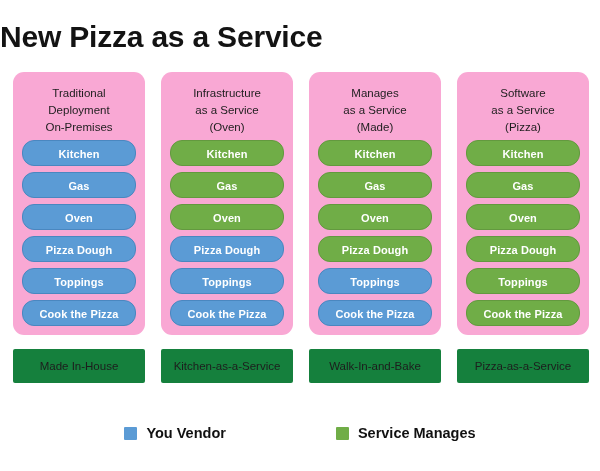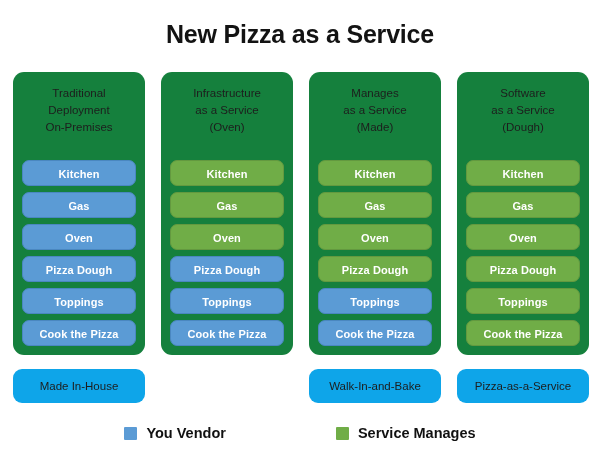--- a/index.html
+++ b/index.html
@@ -13,22 +13,22 @@
     font-family: "Liberation Sans", sans-serif;
     overflow: hidden;
     position: relative;
   }
 
   #page-title {
     position: absolute;
     top: 20px;
     left: 0;
     width: 600px;
-    text-align: center;
-    font-size: 25px;
+    text-align: left;
+    font-size: 30px;
     font-weight: bold;
     color: #131313;
     letter-spacing: -0.2px;
   }
 
   #columns {
     position: absolute;
     top: 72px;
     left: 13px;
     width: 575px;
@@ -38,29 +38,28 @@
 
   .column {
     width: 132px;
     display: flex;
     flex-direction: column;
     align-items: center;
   }
 
   .panel {
     width: 132px;
-    background: #15803d;
+    background: #f9a8d4;
     border-radius: 11px;
     padding-top: 10px;
     padding-bottom: 9px;
     box-sizing: border-box;
     display: flex;
     flex-direction: column;
     align-items: center;
-    gap: 20px;
   }
 
   .panel-header {
     font-size: 11.5px;
     color: #1d1d1d;
     text-align: center;
     line-height: 17px;
     padding: 0 4px;
     min-height: 56px;
     box-sizing: border-box;
@@ -77,43 +76,43 @@
     flex-direction: column;
     align-items: center;
     gap: 6px;
     margin-top: 2px;
   }
 
   .item {
     width: 114px;
     height: 26px;
     line-height: 26px;
-    border-radius: 7px;
+    border-radius: 12px;
     text-align: center;
     font-size: 11px;
     font-weight: bold;
     color: #ffffff;
     box-sizing: border-box;
     letter-spacing: 0.1px;
   }
   .item.blue {
     background: #5b9bd5;
     border: 1px solid #4a87c0;
   }
   .item.green {
     background: #70ad47;
     border: 1px solid #63993f;
   }
 
   .footer-box {
     width: 132px;
     height: 34px;
     margin-top: 14px;
-    background: #0ea5e9;
-    border-radius: 9px;
+    background: #15803d;
+    border-radius: 2px;
     display: flex;
     align-items: center;
     justify-content: center;
     font-size: 11.5px;
     color: #1d1d1d;
     box-sizing: border-box;
     text-align: center;
   }
 
   #legend {
@@ -176,20 +175,21 @@
         </div>
         <div class="items">
           <div class="item green">Kitchen</div>
           <div class="item green">Gas</div>
           <div class="item green">Oven</div>
           <div class="item blue">Pizza Dough</div>
           <div class="item blue">Toppings</div>
           <div class="item blue">Cook the Pizza</div>
         </div>
       </div>
+      <div class="footer-box">Kitchen-as-a-Service</div>
     </div>
     <div class="column">
       <div class="panel">
         <div class="panel-header">
           <span>Manages</span>
           <span>as a Service</span>
           <span>(Made)</span>
         </div>
         <div class="items">
           <div class="item green">Kitchen</div>
@@ -200,21 +200,21 @@
           <div class="item blue">Cook the Pizza</div>
         </div>
       </div>
       <div class="footer-box">Walk-In-and-Bake</div>
     </div>
     <div class="column">
       <div class="panel">
         <div class="panel-header">
           <span>Software</span>
           <span>as a Service</span>
-          <span>(Dough)</span>
+          <span>(Pizza)</span>
         </div>
         <div class="items">
           <div class="item green">Kitchen</div>
           <div class="item green">Gas</div>
           <div class="item green">Oven</div>
           <div class="item green">Pizza Dough</div>
           <div class="item green">Toppings</div>
           <div class="item green">Cook the Pizza</div>
         </div>
       </div>

